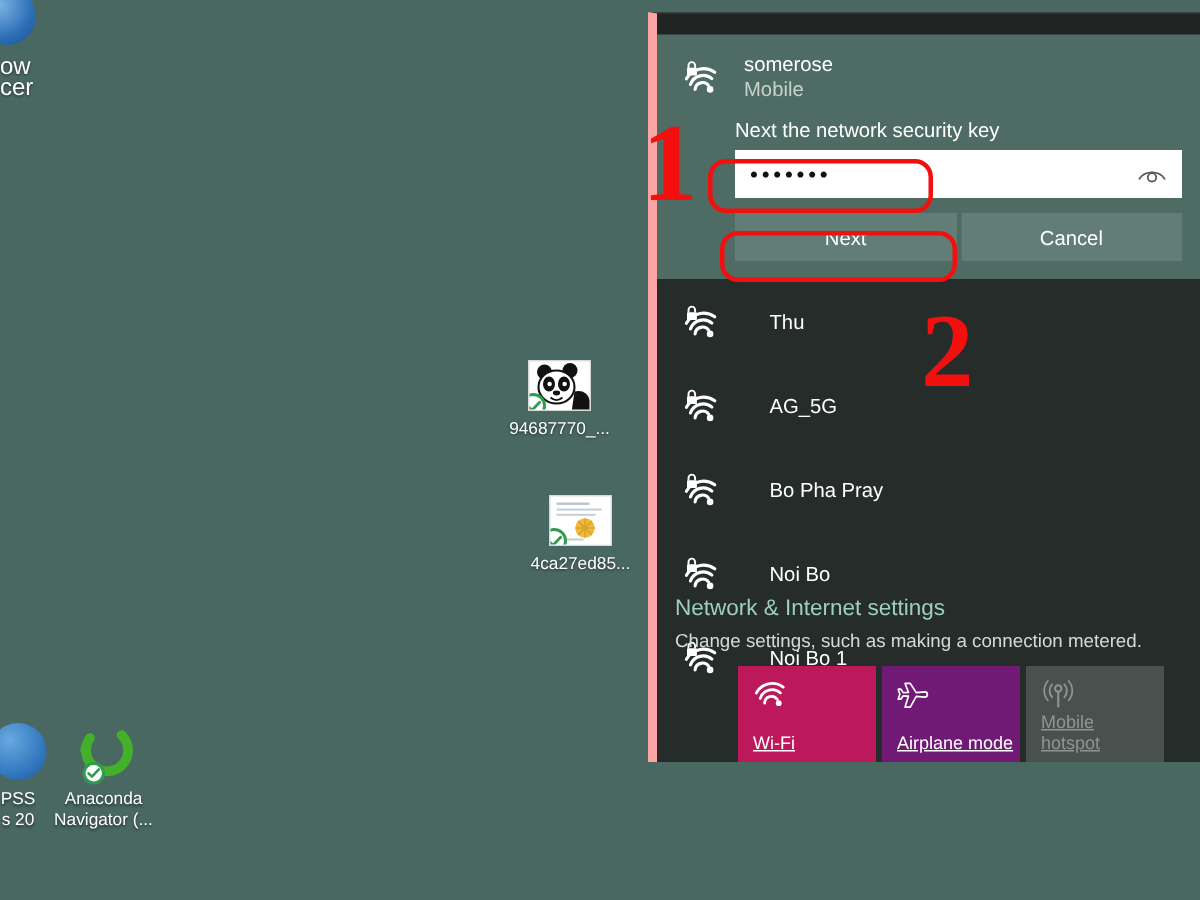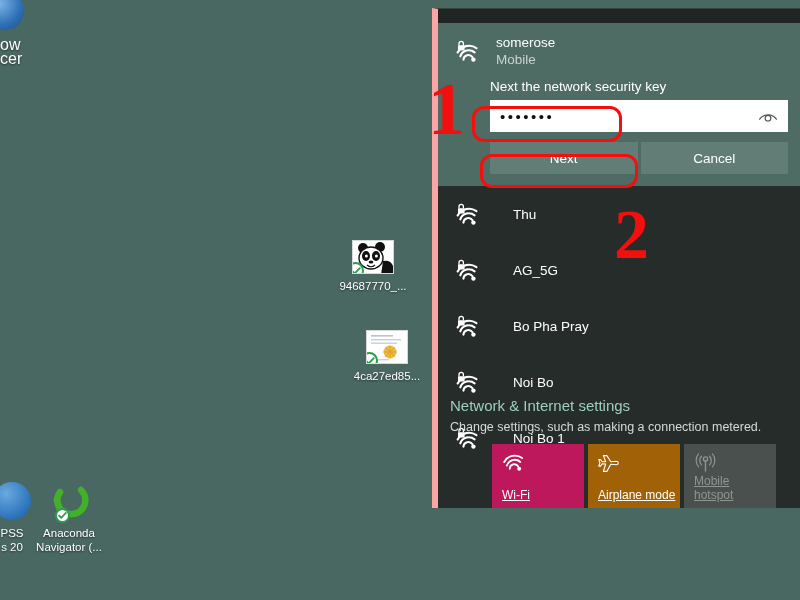--- a/index.html
+++ b/index.html
@@ -219,21 +219,21 @@
     gap: 4px;
   }
   .tile {
     width: 92px;
     height: 64px;
     position: relative;
     padding: 9px 0 0 10px;
     cursor: pointer;
   }
   .tile.active   { background: #be185d; margin-left: 48px; }
-  .tile.inactive { background: #a16207; }
+  .tile.inactive { background: #701a75; }
   .tile.disabled { background: #4a504e; cursor: default; }
   .tile .t-ico { height: 26px; display: flex; align-items: flex-start; }
   .tile .t-lbl {
     position: absolute;
     left: 10px;
     bottom: 6px;
     font-size: 12px;
     line-height: 14px;
     color: #ffffff;
     white-space: pre-line;

